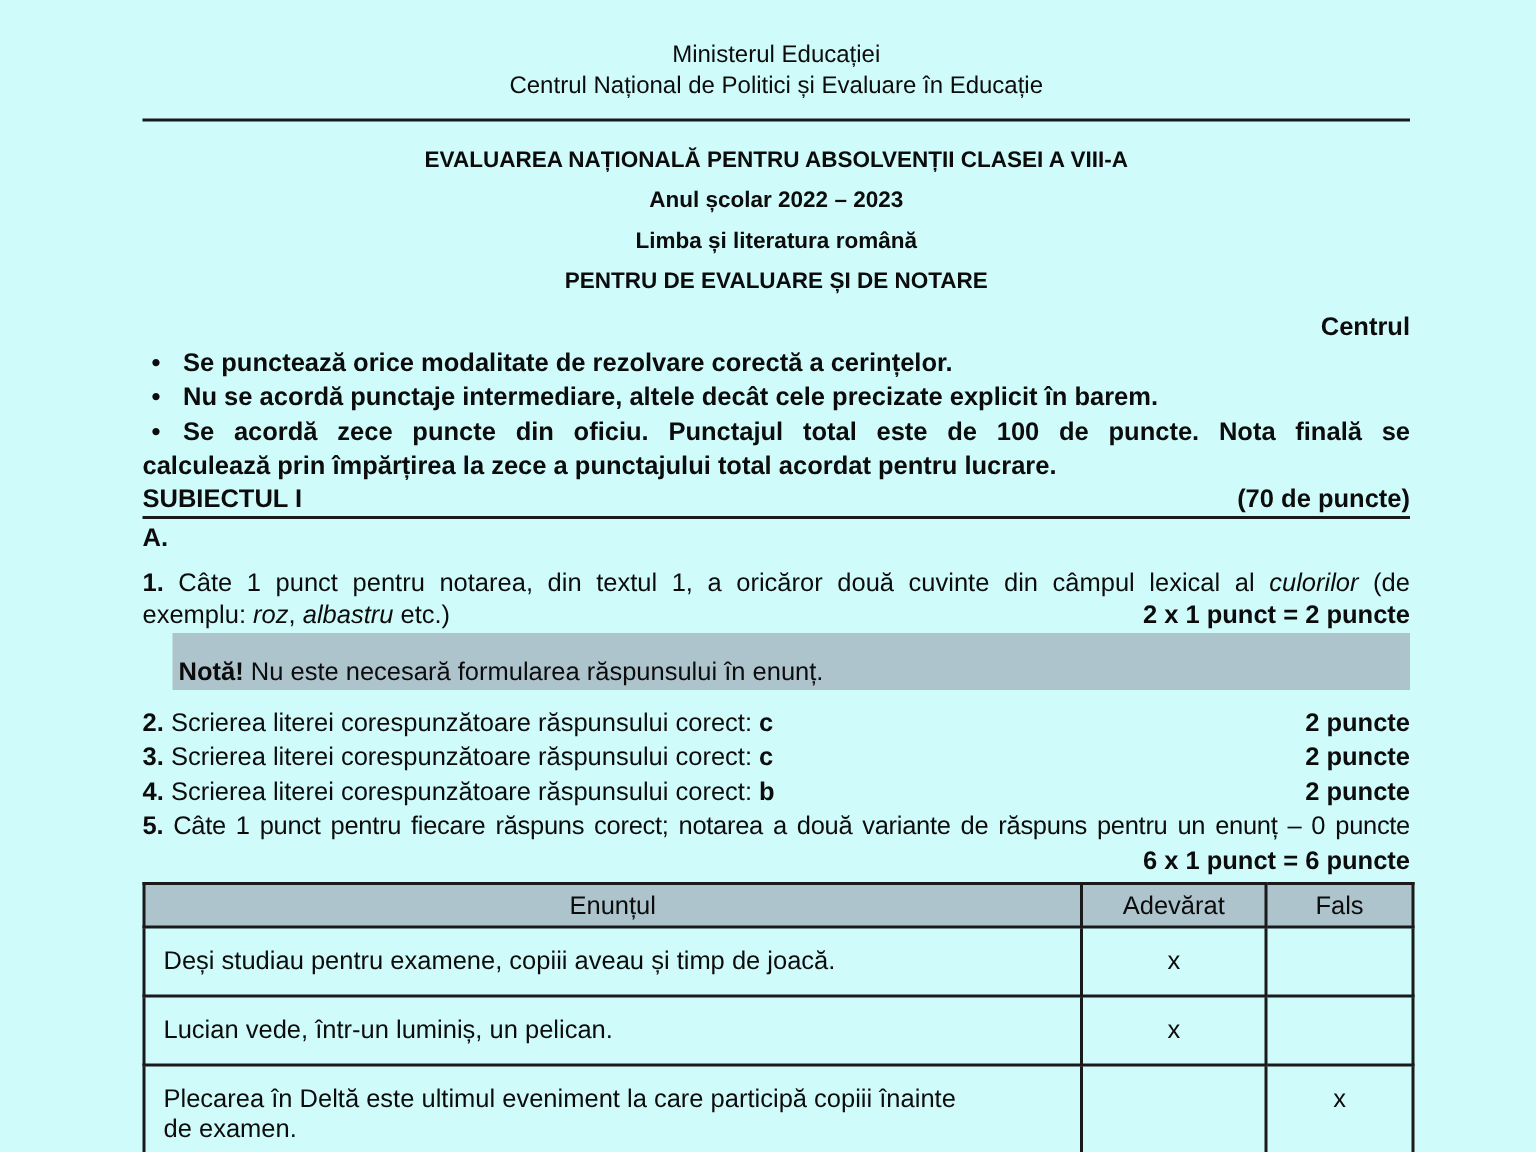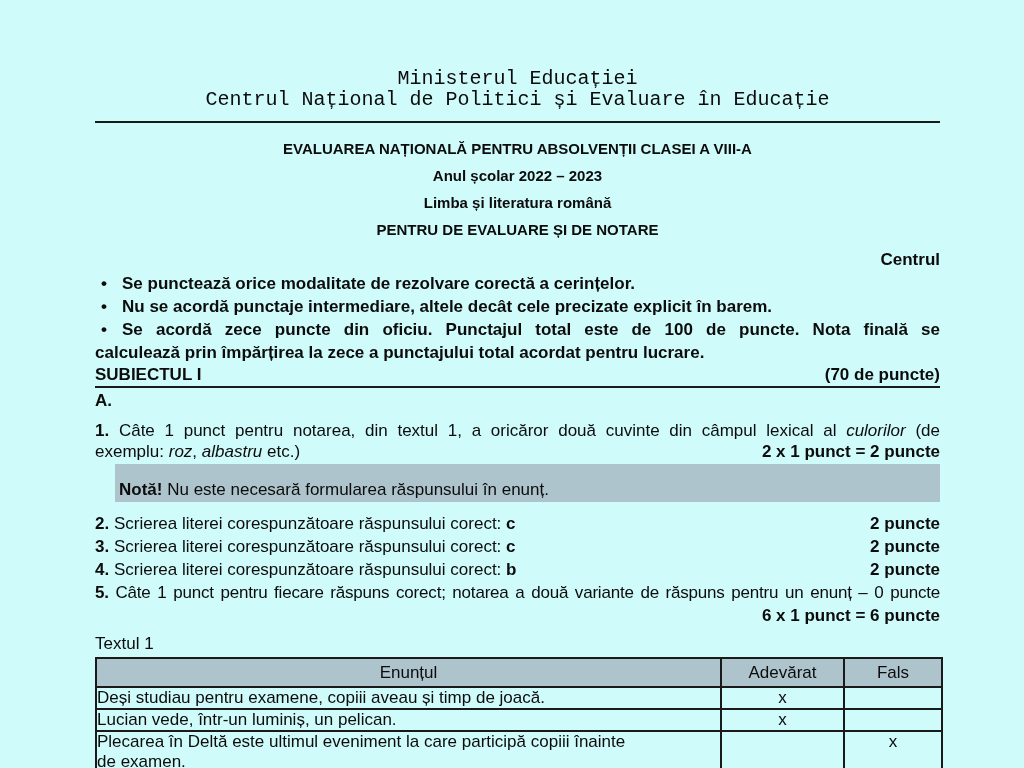--- a/index.html
+++ b/index.html
@@ -12,21 +12,21 @@
   body{
     width:1024px;height:768px;overflow:hidden;
     background:var(--bg);
     color:var(--ink);
     font-family:"Liberation Sans", sans-serif;
     font-size:17px;
     -webkit-font-smoothing:antialiased;
   }
   .page{width:845px;margin-left:95px;}
 
-  .ministry{ text-align:center; font-size:20px; line-height:21px; padding-top:68px;font-family:Liberation Mono, monospace;}
+  .ministry{ text-align:center; font-size:16px; line-height:21px; padding-top:26px;}
   .hr-rule{ border:none; border-top:2px solid var(--border); margin:11px 0 0 0;}
 
   .title-block{ text-align:center; font-weight:bold; font-size:15px; line-height:27px; margin-top:12px;}
   .session{ text-align:right; font-weight:bold; margin-top:7px; line-height:20px;}
 
   .rules{ margin-top:2px; font-weight:bold; line-height:23px;}
   .rule-line{ display:flex;}
   .rule-line .bullet{ width:27px; flex:0 0 27px; padding-left:6px; box-sizing:border-box;}
   .rule-line .rtext{ flex:1;}
   .rtext.just{ text-align:justify; text-align-last:justify;}
@@ -44,21 +44,21 @@
 
   .items{ margin-top:10px;}
   .item-row{ display:flex; justify-content:space-between; line-height:23px;}
   .item-left{ white-space:nowrap;}
   .item5-line{ line-height:23px; text-align:justify; text-align-last:justify; letter-spacing:-0.2px; word-spacing:-0.5px;}
   .item5-score{ text-align:right; font-weight:bold; line-height:23px;}
 
   .text1-label{ margin-top:7px; line-height:20px;}
 
   table.tf{ border-collapse:collapse; width:846px; margin-top:3px; table-layout:fixed;}
-  table.tf th, table.tf td{ border:2px solid var(--border); font-weight:normal; font-size:17px; padding:0;}
+  table.tf th, table.tf td{ border:2px solid var(--border); font-weight:normal; font-size:17px; padding:12px;}
   table.tf th{ background:var(--highlight); text-align:center; padding:3px 2px; line-height:21px;}
   col.c-statement{ width:625px;}
   col.c-adevarat{ width:123px;}
   col.c-fals{ width:98px;}
   td.statement{ padding:5px 10px 6px 11px; line-height:20px; vertical-align:top;}
   td.mark{ text-align:center; vertical-align:top; padding-top:4px; line-height:20px;}
   .stmt-line{ display:block;}
 </style>
 </head>
 <body>
@@ -121,21 +121,20 @@
       <span class="score">2 puncte</span>
     </div>
     <div class="item-row">
       <span class="item-left"><b>4.</b> <span>Scrierea literei corespunzătoare răspunsului corect:</span> <b>b</b></span>
       <span class="score">2 puncte</span>
     </div>
     <div class="item5-line"><b>5.</b> <span>Câte 1 punct pentru fiecare răspuns corect; notarea a două variante de răspuns pentru un enunț – 0 puncte</span></div>
     <div class="item5-score">6 x 1 punct = 6 puncte</div>
   </div>
 
-  <div class="text1-label">Textul 1</div>
 
   <table class="tf">
     <colgroup>
       <col class="c-statement">
         <col class="c-adevarat">
         <col class="c-fals">
     </colgroup>
     <thead>
       <tr>
         <th>Enunțul</th>

